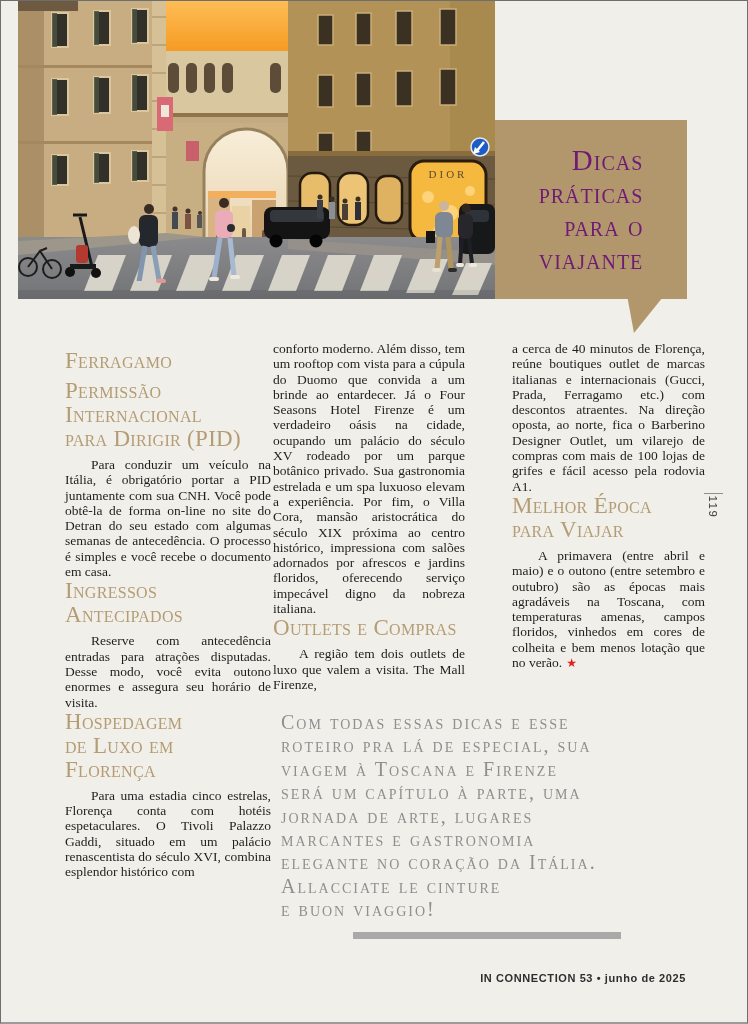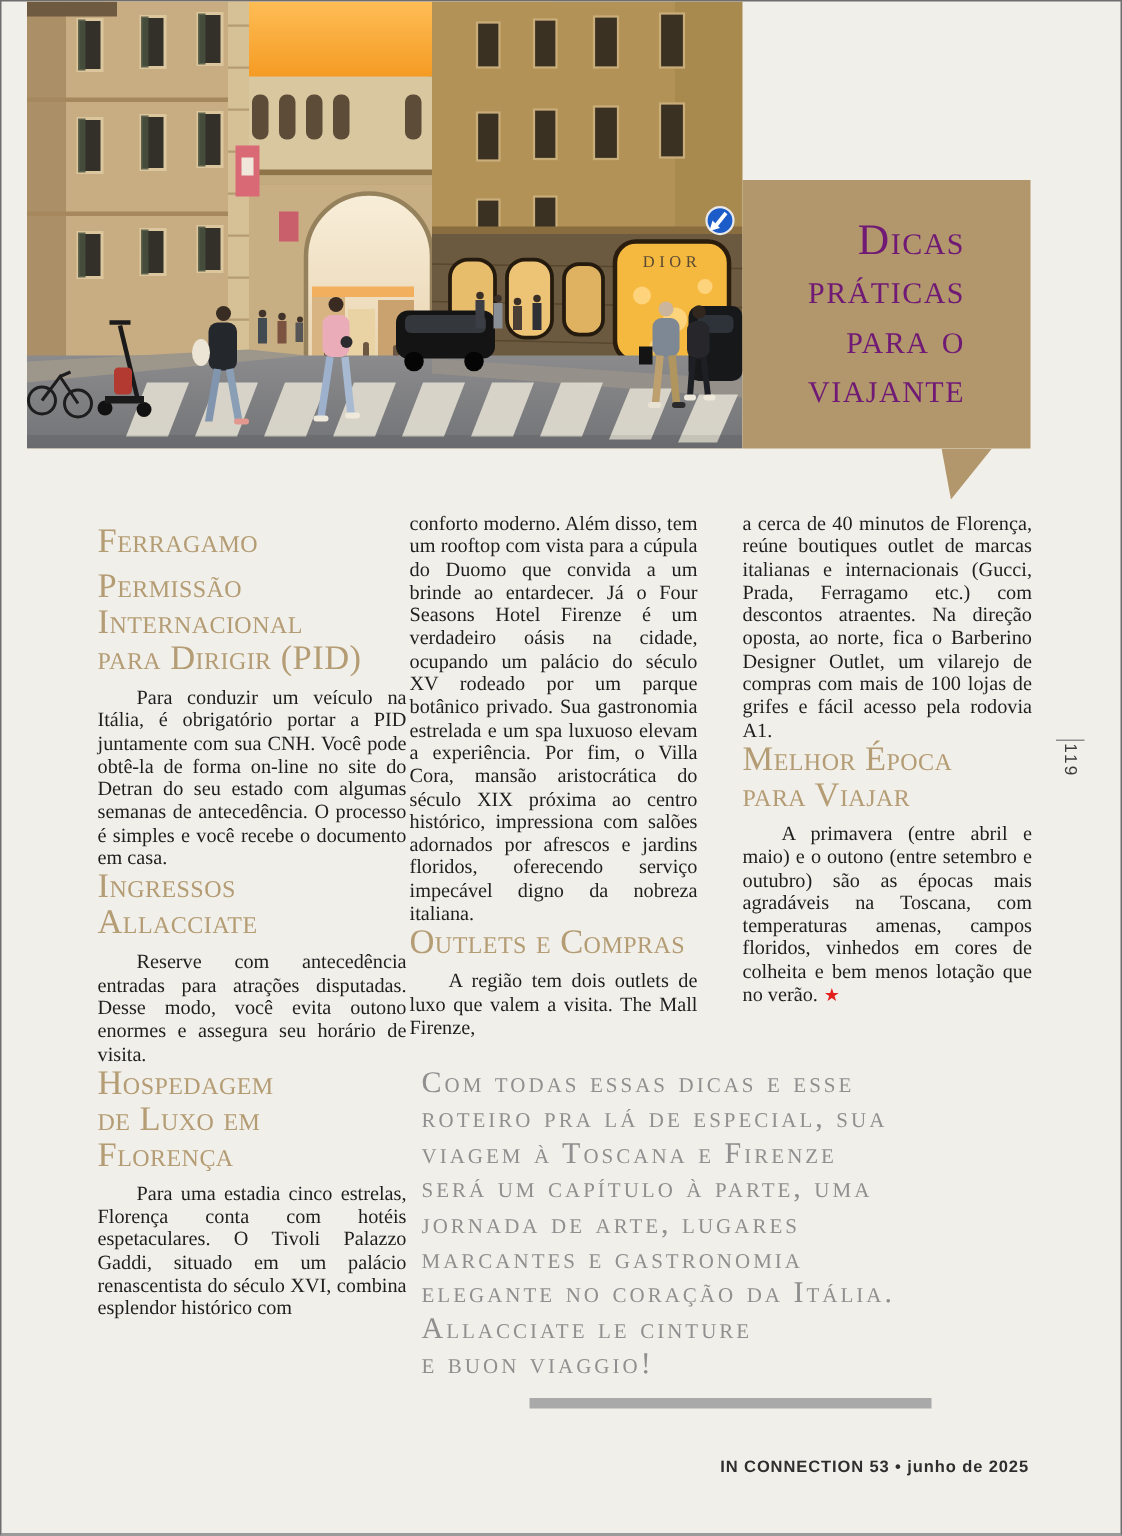--- a/index.html
+++ b/index.html
@@ -28,21 +28,21 @@
   .callout-tail {
     position:absolute; left:620px; top:298px; width:48px; height:34px;
     background:#b1976b;
     -webkit-clip-path:polygon(14% 0, 84% 0, 27% 100%);
     clip-path:polygon(14% 0, 84% 0, 27% 100%);
   }
   
   .col { position:absolute; }
   .col1 { left:64px;  top:348px; width:206px; }
   .col2 { left:272px; top:340px; width:192px; }
-  .col3 { left:494px; top:340px; width:193px; }
+  .col3 { left:511px; top:340px; width:193px; }
   .sec { }
   .sec:first-child { margin-top:0; }
   .h {
     font-variant:small-caps; font-weight:400;
     color:#b49c74; font-size:23px; line-height:24px;
     letter-spacing:0.3px; white-space:pre-line; margin-bottom:6px;
   }
   .p {
     font-size:13.5px; line-height:15.3px; text-align:justify;
     color:#1e1e1e; hyphens:auto; -webkit-hyphens:auto;
@@ -334,21 +334,21 @@
       <h2 class="h">Ferragamo</h2>
     </section>
     <section class="sec">
       <h2 class="h">Permissão
 Internacional
 para Dirigir (PID)</h2>
       <p class="p indent">Para conduzir um veículo na Itália, é obrigatório portar a PID juntamente com sua CNH. Você pode obtê-la de forma on-line no site do Detran do seu estado com algumas semanas de antecedência. O processo é simples e você recebe o documento em casa.</p>
     </section>
     <section class="sec">
       <h2 class="h">Ingressos
-Allacciate</h2>
+Antecipados</h2>
       <p class="p indent">Reserve com antecedência entradas para atrações disputadas. Desse modo, você evita outono enormes e assegura seu horário de visita.</p>
     </section>
     <section class="sec">
       <h2 class="h">Hospedagem
 de Luxo em
 Florença</h2>
       <p class="p indent">Para uma estadia cinco estrelas, Florença conta com hotéis espetaculares. O Tivoli Palazzo Gaddi, situado em um palácio renascentista do século XVI, combina esplendor histórico com</p>
     </section>
   </div>
 

